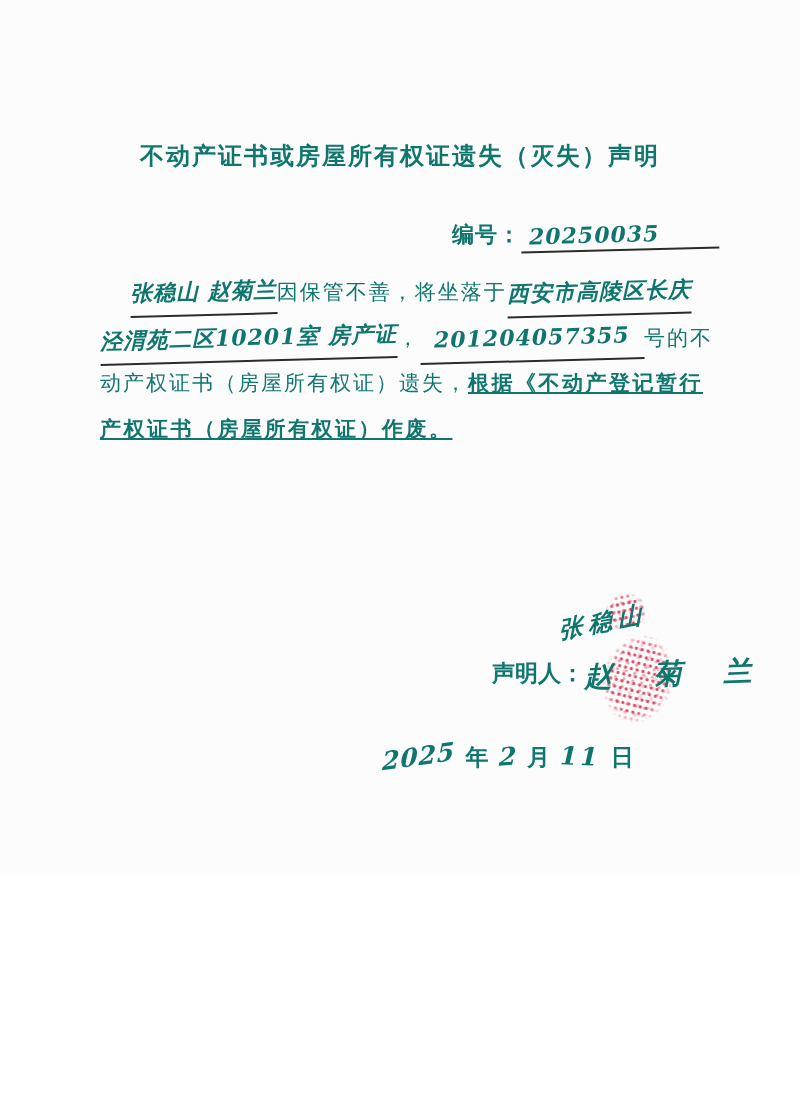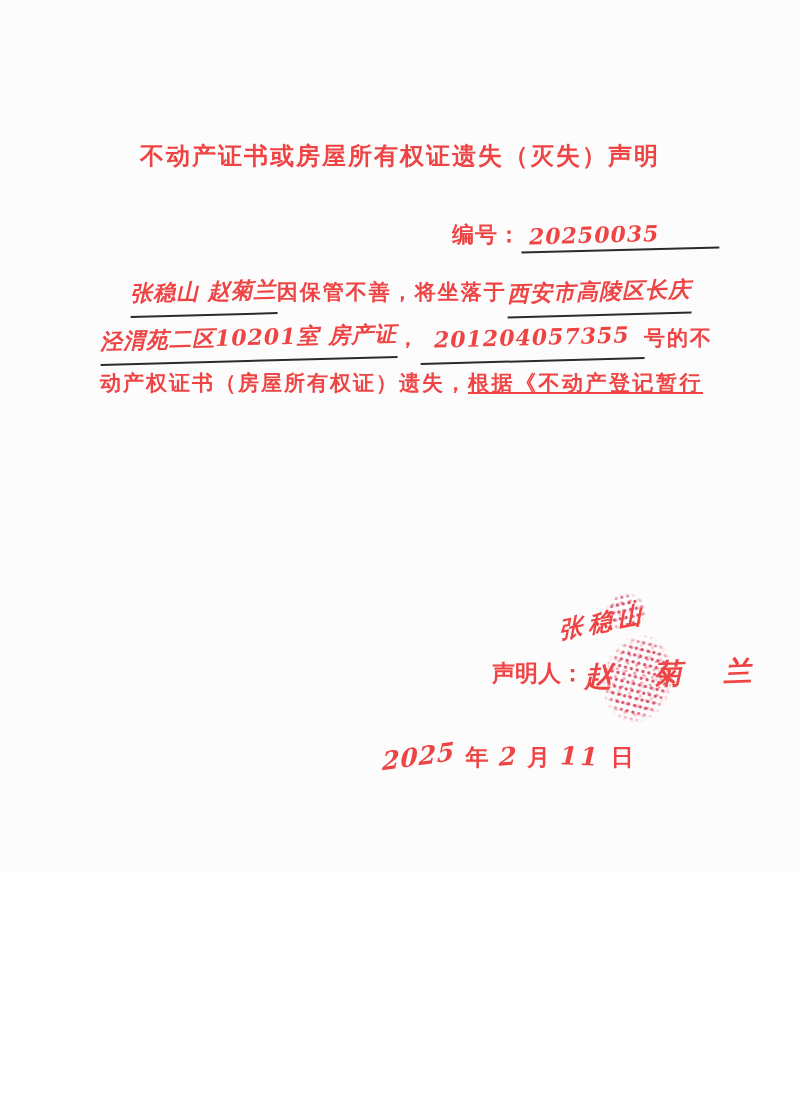--- a/index.html
+++ b/index.html
@@ -2,21 +2,21 @@
 <html><head>
 <meta charset="utf-8">
 <style>
   html,body{margin:0;padding:0;background:#ffffff;}
   .page{
     position:relative;
     width:800px;height:873px;
     background:#fcfcfc;
     overflow:hidden;
     font-family:"Liberation Sans",sans-serif;
-    color:#ef4444;
+    color:#0f766e;
   }
   
   .doc-title{
     position:absolute;top:140px;left:0;width:100%;
     text-align:center;
     font-size:24px;font-weight:700;letter-spacing:2px;
   }
   
   .serial-row{
     position:absolute;top:220px;left:452px;
@@ -42,21 +42,21 @@
   
   .body-block{
     position:absolute;top:268px;left:100px;width:640px;
     font-size:21px;
   }
   .bline{
     height:46px;line-height:46px;white-space:nowrap;
   }
   .kai{
     font-family:"Liberation Serif",serif;
-    font-weight:700;letter-spacing:2px;
+    font-weight:400;letter-spacing:2px;
   }
   .hei{
     font-weight:700;letter-spacing:2.5px;text-decoration:underline;
   }
   .indent{display:inline-block;width:30px;}
   .indent2{display:inline-block;width:56px;}
   .hand-field{font-size:22px;}
   
   .fingerprint{
     position:absolute;left:568px;top:588px;width:160px;height:160px;
@@ -113,20 +113,21 @@
   <div class="body-block">
     <div class="bline">
       <span class="indent"></span><span class="hand uline hand-field">张稳山 赵菊兰</span><span class="kai">因保管不善，将坐落于</span><span class="hand uline hand-field">西安市高陵区长庆</span>
     </div>
     <div class="bline">
       <span class="hand uline hand-field">泾渭苑二区10201室 房产证</span><span class="kai">，</span><span class="hand uline hand-field" style="padding:0 14px;">201204057355</span><span class="kai">号的不</span>
     </div>
     <div class="bline">
       <span class="kai">动产权证书（房屋所有权证）遗失，</span><span class="hei">根据《不动产登记暂行</span>
     </div>
+    <div class="bline hei">产权证书（房屋所有权证）作废。</div>
   </div>
 
   <div class="fingerprint">
     <div class="fp-blob fp-top"></div>
     <div class="fp-blob fp-main"></div>
   </div>
 
   <div class="hand sig-overlay">张稳山</div>
 
   <div class="sig-row">

